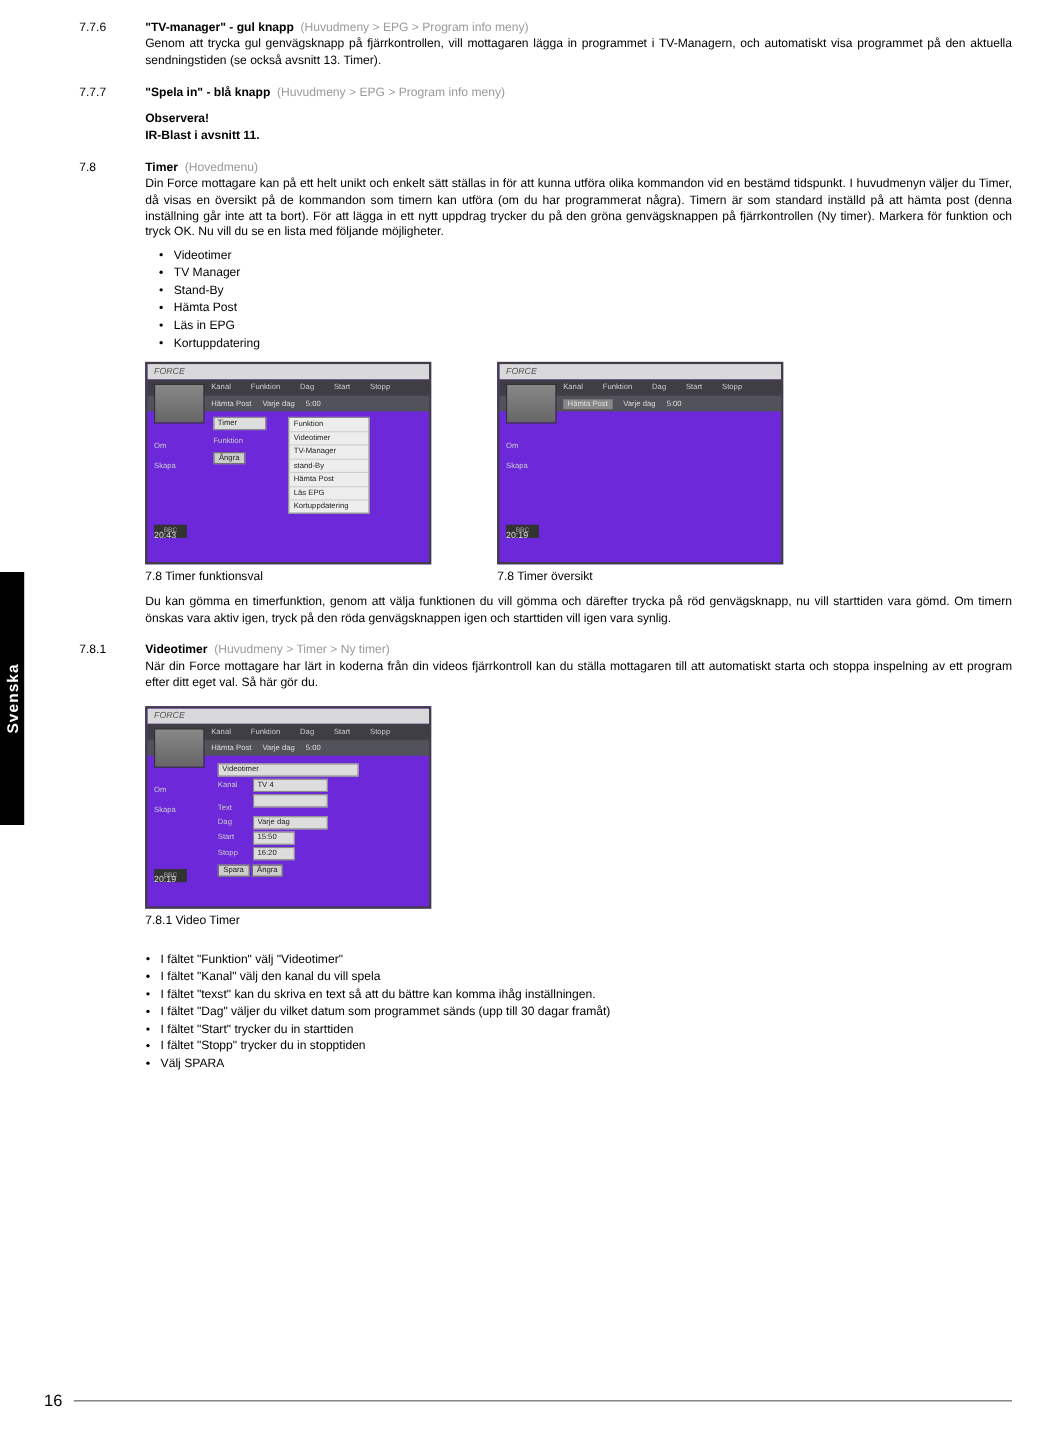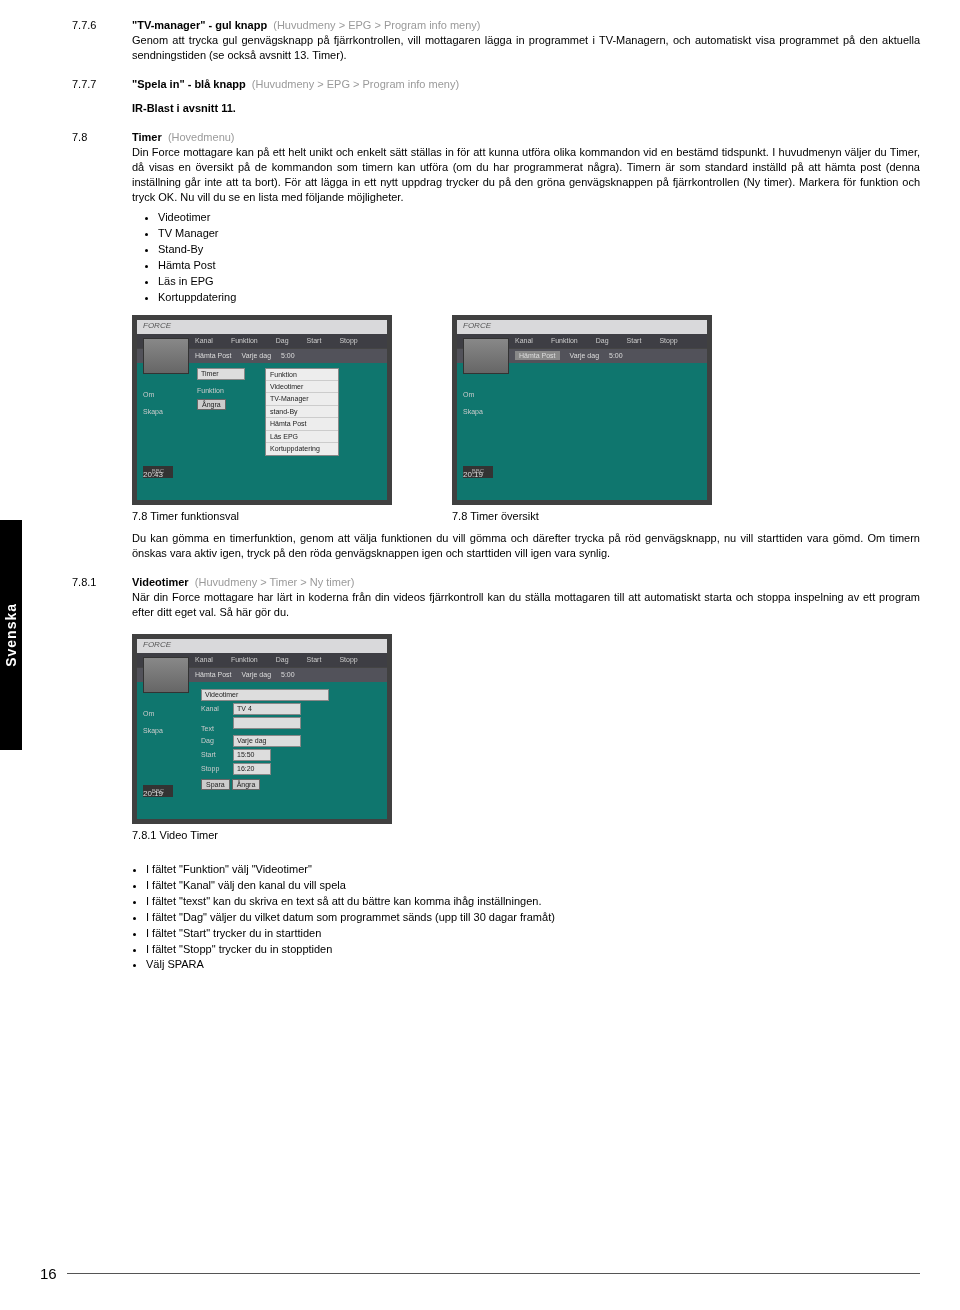--- a/index.html
+++ b/index.html
@@ -10,21 +10,21 @@
   .sec{display:flex;margin-bottom:14px}
   .num{width:60px;flex:0 0 60px;font-weight:normal}
   .body{flex:1;text-align:justify}
   .body .title{font-weight:bold;display:inline}
   .crumb{color:#9a9a9a}
   .bold{font-weight:bold}
   ul.bul{margin:6px 0 10px 26px;padding:0}
   ul.bul li{margin:0 0 1px 0;list-style:disc}
   .figs{display:flex;gap:60px;margin:6px 0 4px 0}
   .fig{width:260px}
-  .shot{height:180px;border:5px solid #404040;background:#0f766e;position:relative;overflow:hidden}
+  .shot{height:180px;border:2px solid #404040;background:#6d28d9;position:relative;overflow:hidden}
   .shotbar{height:14px;background:#d9d9db;display:flex;align-items:center;padding-left:6px;font-size:8px;color:#555;font-style:italic}
   .shothdr{height:14px;background:#3e3e44;color:#ccc;font-size:7px;display:flex;gap:18px;padding-left:58px;align-items:center}
   .shotrow{height:14px;background:#52525a;color:#ddd;font-size:7px;display:flex;gap:10px;padding-left:58px;align-items:center;border-top:1px solid #444}
   .thumb{position:absolute;left:6px;top:18px;width:44px;height:34px;background:linear-gradient(#888,#666);border:1px solid #333}
   .leftmenu{position:absolute;left:6px;top:70px;font-size:7px;color:#ccc}
   .leftmenu div{margin-bottom:8px}
   .bbc{position:absolute;left:6px;bottom:22px;width:30px;height:12px;background:#333;color:#aaa;font-size:6px;display:flex;align-items:center;justify-content:center}
   .time{position:absolute;left:6px;bottom:19px;font-size:8px;color:#ddd}
   .drop{position:absolute;left:90px;top:50px;width:72px;background:#ededed;border:1px solid #888;font-size:7px;color:#222}
   .drop div{padding:1px 4px;border-bottom:1px solid #ccc}
@@ -56,20 +56,21 @@
         <span>Genom att trycka gul genvägsknapp på fjärrkontrollen, vill mottagaren lägga in programmet i TV-Managern, och automatiskt visa programmet på den aktuella sendningstiden (se också avsnitt 13. Timer).</span>
       </div>
     </div>
 
     <div class="sec">
       <div class="num">7.7.7</div>
       <div class="body">
         <span class="title">"Spela in" - blå knapp</span>
         <span class="crumb">&nbsp;<span>(Huvudmeny &gt; EPG &gt; Program info meny)</span></span><br>
         <div style="height:10px"></div>
+        <div class="bold">Observera!</div>
         <div class="bold">IR-Blast i avsnitt 11.</div>
       </div>
     </div>
 
     <div class="sec">
       <div class="num">7.8</div>
       <div class="body">
         <span class="title">Timer</span>
         <span class="crumb">&nbsp;<span>(Hovedmenu)</span></span><br>
         <span>Din Force mottagare kan på ett helt unikt och enkelt sätt ställas in för att kunna utföra  olika kommandon vid en bestämd tidspunkt. I huvudmenyn väljer du Timer, då visas en översikt på de kommandon som timern kan utföra (om du har programmerat några). Timern är som standard inställd på att hämta post (denna inställning går inte att ta bort). För att lägga in ett nytt uppdrag trycker du på den gröna genvägsknappen på fjärrkontrollen (Ny timer). Markera för funktion och tryck OK. Nu vill du se en lista med följande möjligheter.</span>

